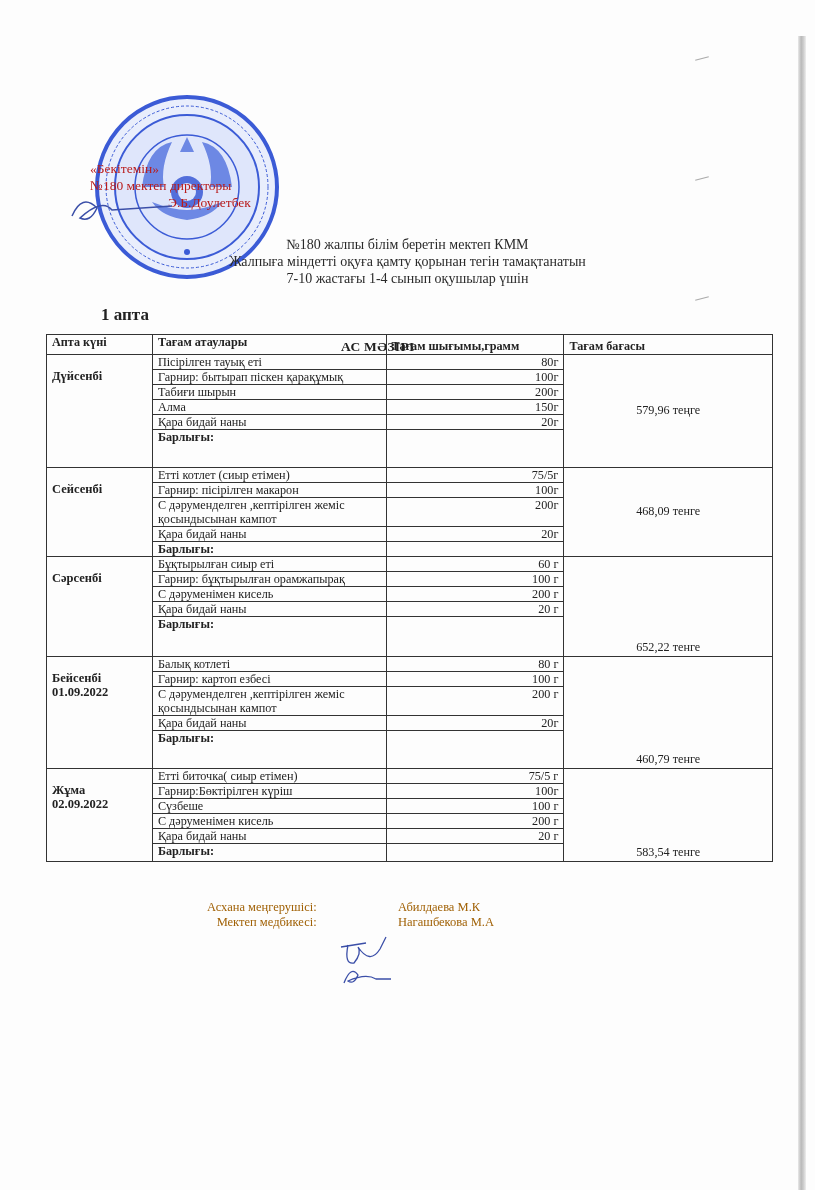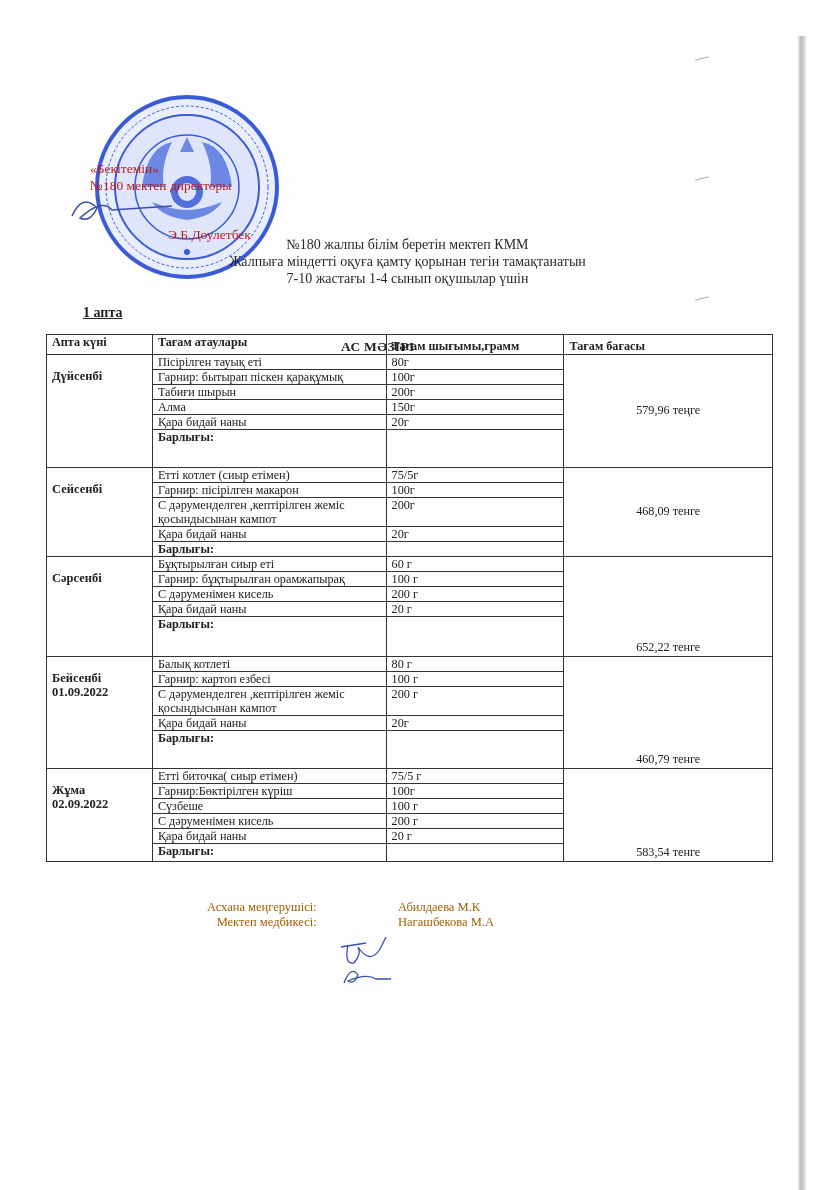--- a/index.html
+++ b/index.html
@@ -12,42 +12,42 @@
   .edge {
     position:absolute; left:798px; top:36px; width:8px; height:1154px;
     background:linear-gradient(90deg,#e9e9e9,#b9b9b9 40%,#cfcfcf 70%,#eeeeee);
   }
   .stamp {
     position:absolute; left:92px; top:92px; width:190px; height:190px;
   }
   .approve {
     position:absolute; left:90px; top:160px; font-size:13.5px; line-height:17px; color:#b91c1c;
   }
-  .approve .l3 { padding-left:78px;margin-top:32px; }
+  .approve .l3 { padding-left:78px; }
   .sig1 { position:absolute; left:62px; top:188px; }
   .header-lines {
     position:absolute; left:0; width:815px; top:236px; text-align:center;
     font-size:14px; line-height:17px; color:#2a2a2a;
   }
-  .week { position:absolute; left:83px; top:305px; font-size:14px; font-weight:bold;text-decoration:underline; }
+  .week { position:absolute; left:101px; top:305px; font-size:17px; font-weight:bold; }
   .menu-title { position:absolute; left:341px; top:308px; font-size:13.5px; font-weight:bold; letter-spacing:0.3px;margin-top:31px; }
 
   table.menu {
     position:absolute; left:46px; top:334px; width:727px;
     border-collapse:collapse; font-size:12.2px;
     border:1.3px solid #333;
     padding-left:18px;
   }
   table.menu td, table.menu th {
     border:1px solid #333; padding:0 5px; vertical-align:top; line-height:14px;
   }
   table.menu th { text-align:left; font-weight:bold; height:15px; }
   col.c1 { width:106px; } col.c2 { width:234px; } col.c3 { width:178px; } col.c4 { width:209px; }
   td.day { font-weight:bold; padding-top:14px !important; font-size:12.5px; }
-  td.out { text-align:left;margin-left:8px; }
+  td.out { text-align:right;margin-left:8px; }
   td.total-label { font-weight:bold; }
   td.price { text-align:center; vertical-align:bottom !important; padding-bottom:2px !important; }
   td.price.mid { vertical-align:middle !important; }
   th.th3 { padding-top:4px !important;margin-top:17px; }
   tr.r { height:14px; }
 
   .footer { position:absolute; top:900px; font-size:12.5px; line-height:15px; color:#a16207; }
   .footer.left { left:207px; text-align:right; }
   .footer.right { left:398px;font-family:Liberation Serif, serif; }
   .sig2 { position:absolute; left:336px; top:935px; }

